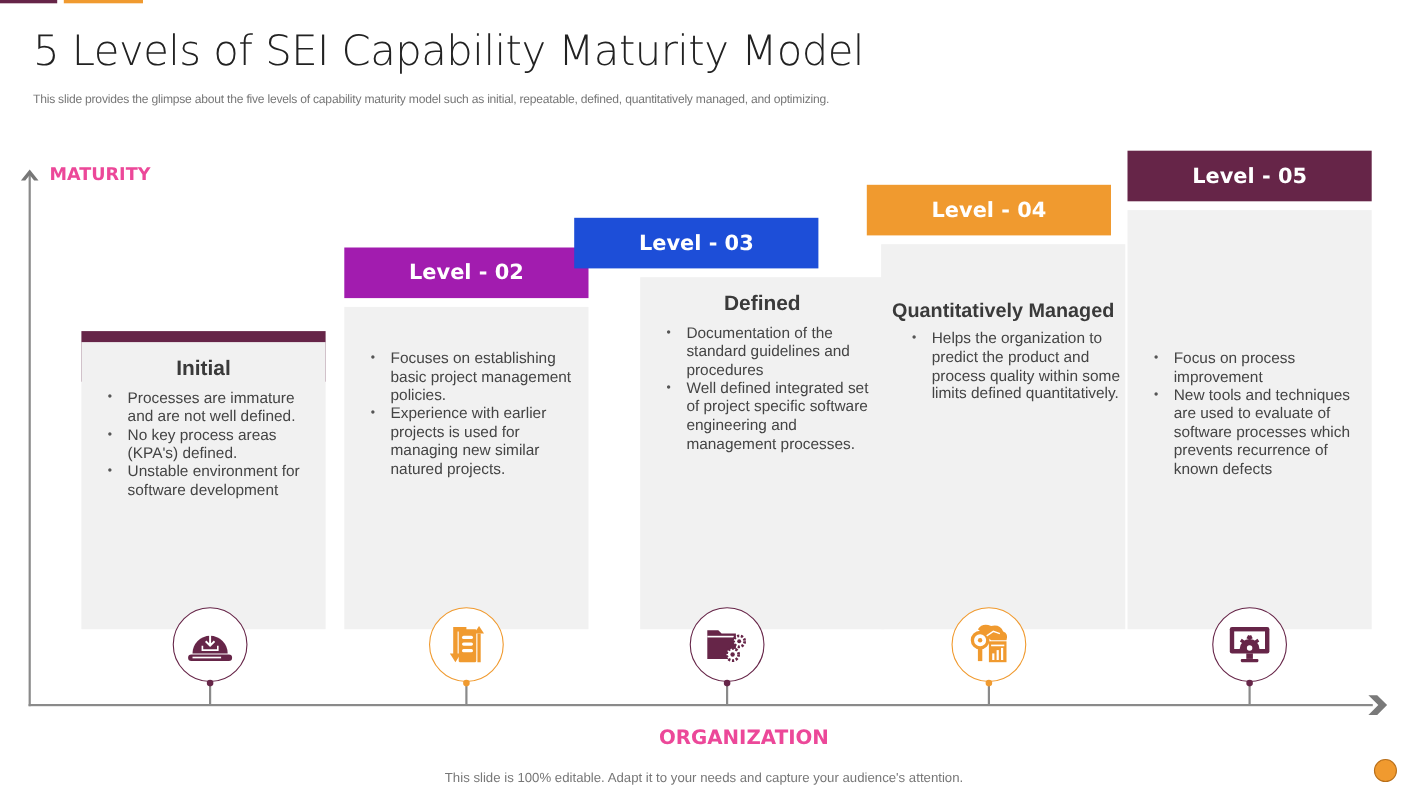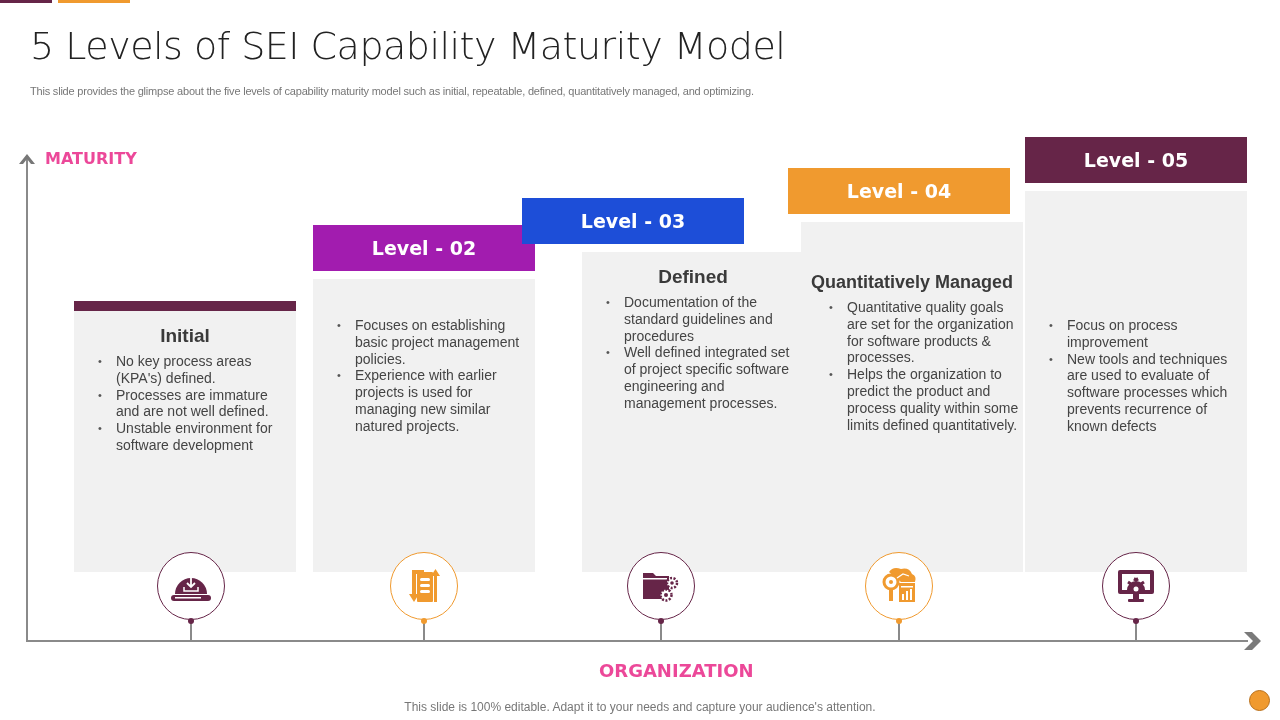--- a/index.html
+++ b/index.html
@@ -43,22 +43,22 @@
 <div class="axis-x"></div>
 <svg class="arrow-right" viewBox="0 0 22 20">
     <path d="M4 1 L12 1 L21 10 L12 19 L4 19 L13 10 Z" fill="#7a7a7a"></path>
   </svg>
 <div class="axis-label organization">ORGANIZATION</div>
 
 <div class="level-header" style="left:74px;top:257px;background:#662548;margin-top:44px;">Level - 01</div>
 <div class="level-body" style="left:74px;top:311px;height:261px;">
   <div class="name">Initial</div>
   <ul>
+    <li>Processes are immature and are not well defined.</li>
     <li>No key process areas (KPA's) defined.</li>
-    <li>Processes are immature and are not well defined.</li>
     <li>Unstable environment for software development</li>
   </ul>
 </div>
 
 <div class="level-header" style="left:313px;top:225px;background:#a21caf;">Level - 02</div>
 <div class="level-body" style="left:313px;top:279px;height:293px;padding-top:32px;">
   <ul>
     <li>Focuses on establishing basic project management policies.</li>
     <li>Experience with earlier projects is used for managing new similar natured projects.</li>
   </ul>
@@ -70,21 +70,20 @@
   <ul>
     <li>Documentation of the standard guidelines and procedures</li>
     <li>Well defined integrated set of project specific software engineering and management processes.</li>
   </ul>
 </div>
 
 <div class="level-header" style="left:788px;top:168px;background:#f09a2f;">Level - 04</div>
 <div class="level-body" style="left:788px;top:222px;height:350px;padding-top:36px;padding-left:4px;padding-right:4px;margin-left:13px;">
   <div class="name" style="font-size:18px;">Quantitatively Managed</div>
   <ul style="padding-left:42px;">
-    <li>Quantitative quality goals are set for the organization for software products &amp; processes.</li>
     <li>Helps the organization to predict the product and process quality within some limits defined quantitatively.</li>
   </ul>
 </div>
 
 <div class="level-header" style="left:1025px;top:137px;background:#662548;">Level - 05</div>
 <div class="level-body" style="left:1025px;top:191px;height:381px;padding-top:120px;">
   <ul>
     <li>Focus on process improvement</li>
     <li>New tools and techniques are used to evaluate of software processes which prevents recurrence of known defects</li>
   </ul>

